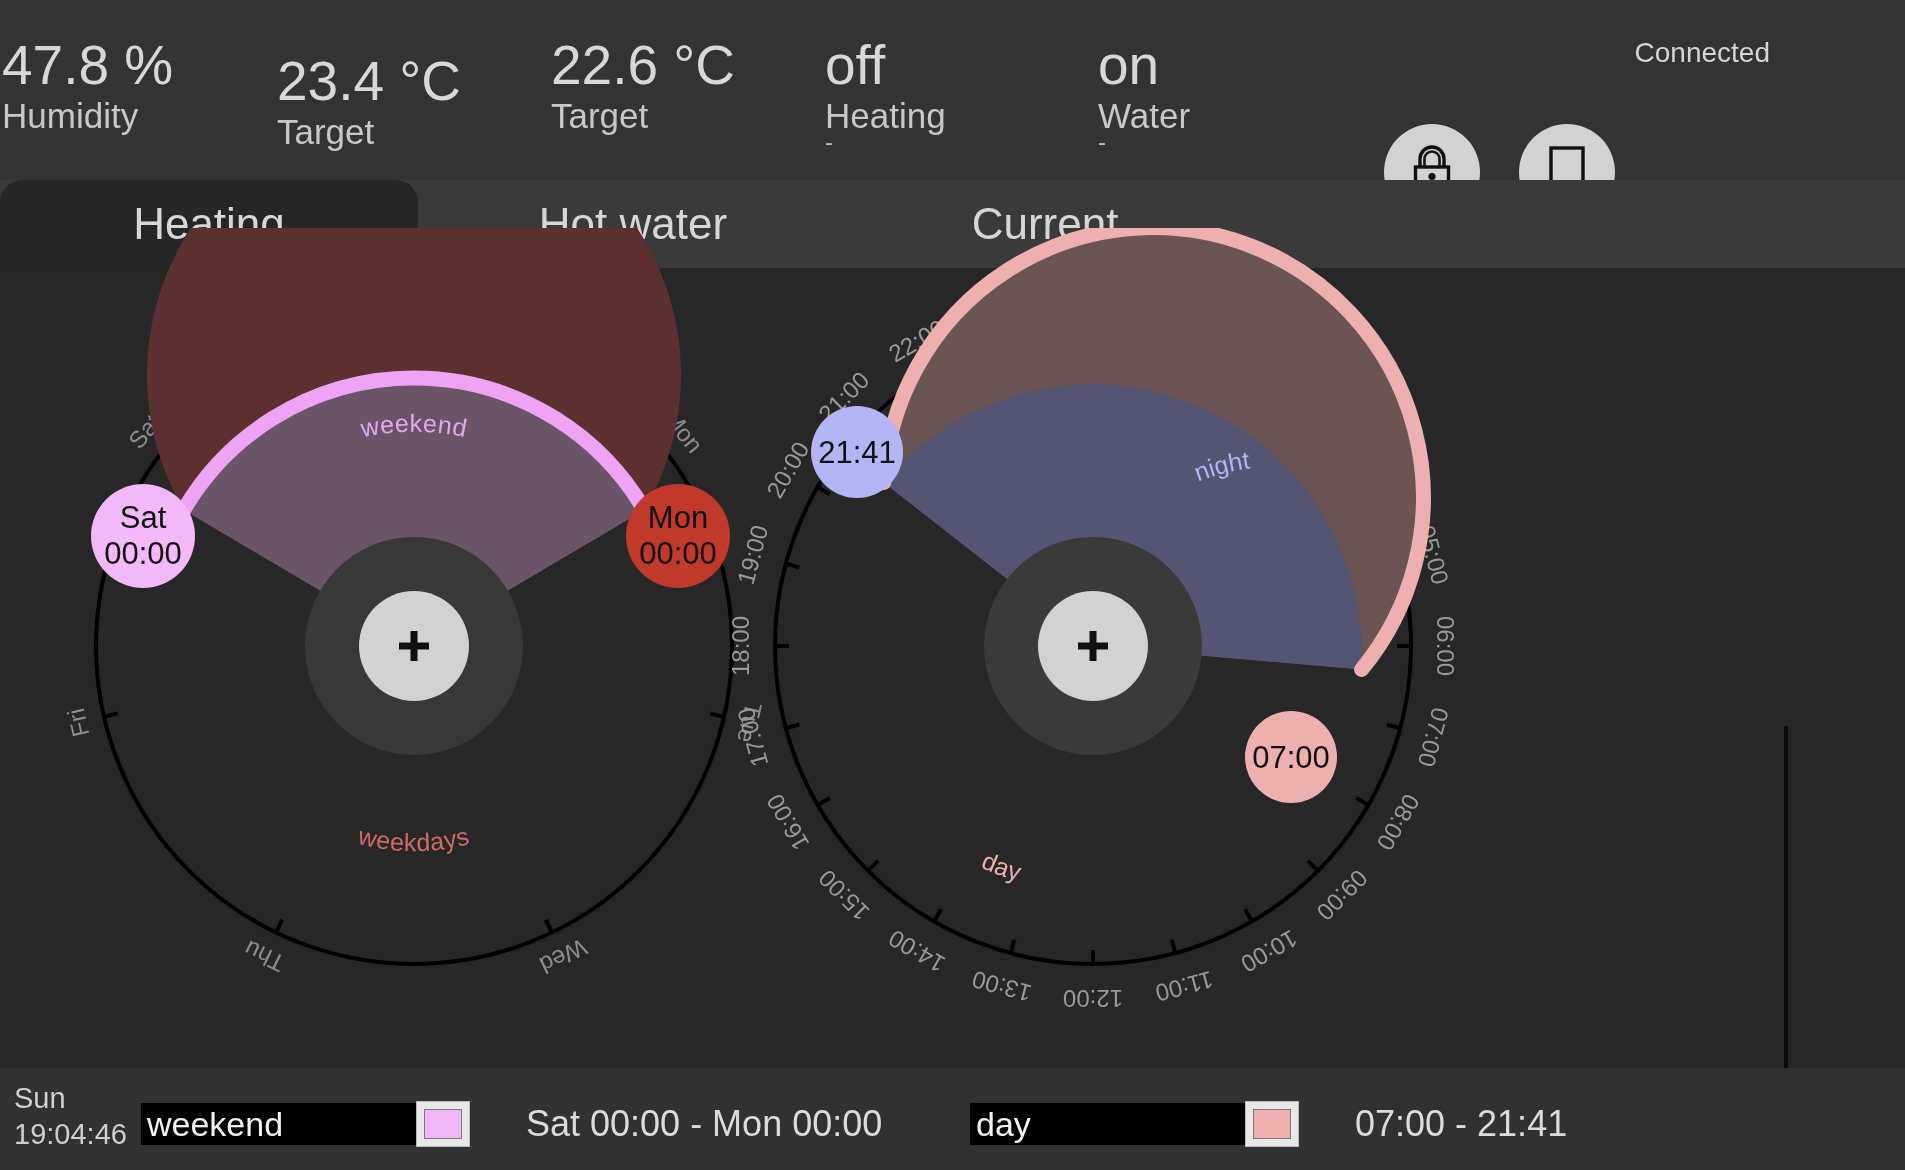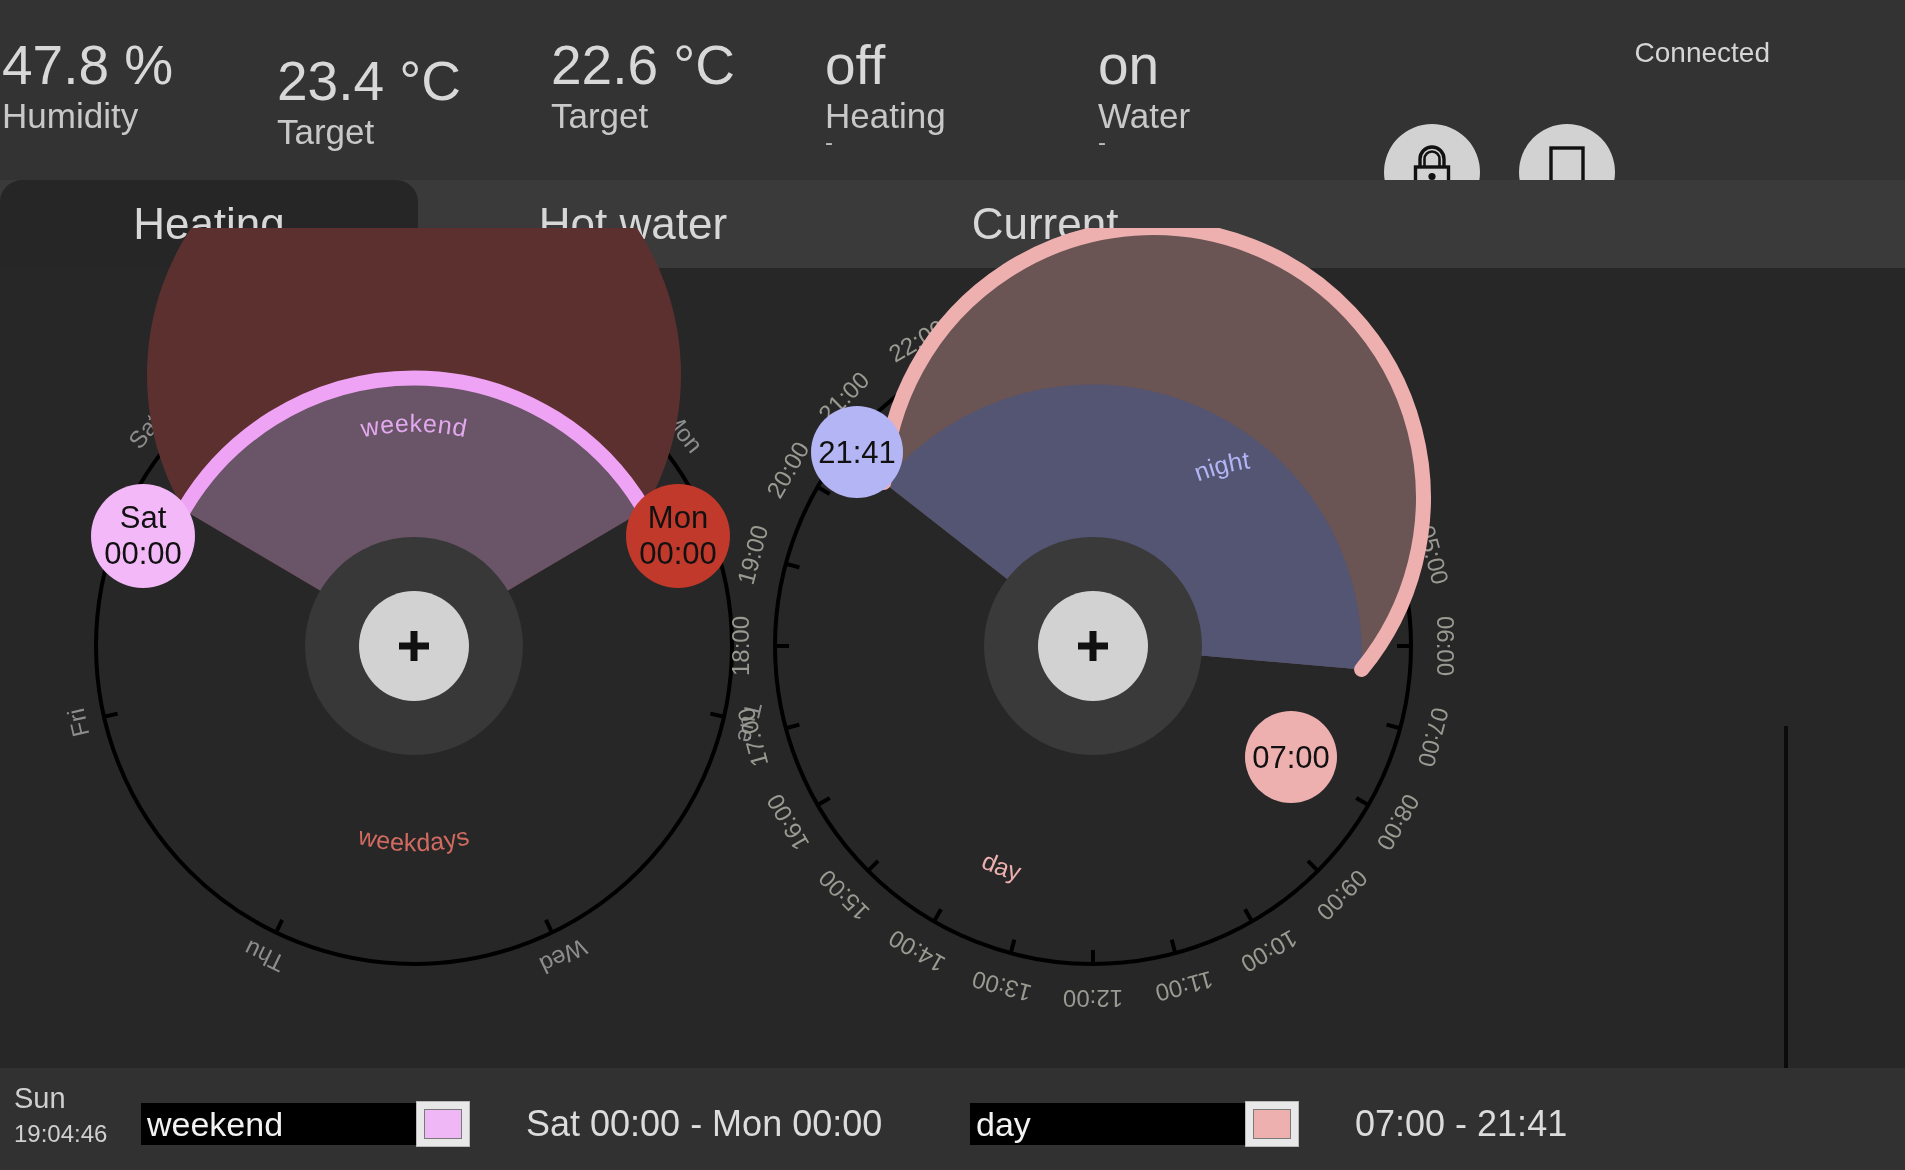--- a/index.html
+++ b/index.html
@@ -40,21 +40,21 @@
   .slider-wrap{position:absolute;left:1760px;top:440px;width:130px;height:560px;}
   .slider-track{position:absolute;left:24px;top:18px;width:4px;height:530px;background:#0b0b0b;}
   .slider-knob{position:absolute;left:-36px;top:200px;width:128px;height:128px;border-radius:50%;
                background:#d2d2d2;display:flex;align-items:center;justify-content:center;
                font-size:30px;color:#111;}
 
   
   .bottom{position:absolute;left:0;top:1068px;width:1905px;height:102px;background:#313131;}
   .clock{position:absolute;left:14px;top:12px;}
   .clock .d{font-size:29px;color:#cfcfcf;line-height:36px;}
-  .clock .t{font-size:24px;color:#cfcfcf;line-height:36px;}
+  .clock .t{font-size:29px;color:#cfcfcf;line-height:36px;}
 
   .legend{position:absolute;top:35px;height:42px;display:flex;align-items:center;}
   .lg-field{background:#000;height:42px;display:flex;align-items:center;box-sizing:border-box;}
   .lg-name{color:#f2f2f2;font-size:34px;padding-left:6px;white-space:nowrap;}
   .lg-swatch-outer{width:54px;height:46px;background:#e8e8e8;display:flex;align-items:center;
                    justify-content:center;box-sizing:border-box;border:1px solid #b9b9b9;margin-left:-1px;}
   .lg-swatch{width:38px;height:30px;border:1px solid #7a7a7a;box-sizing:border-box;}
   .lg-range{font-size:36px;color:#dcdcdc;white-space:nowrap;}
 </style>
 </head>

